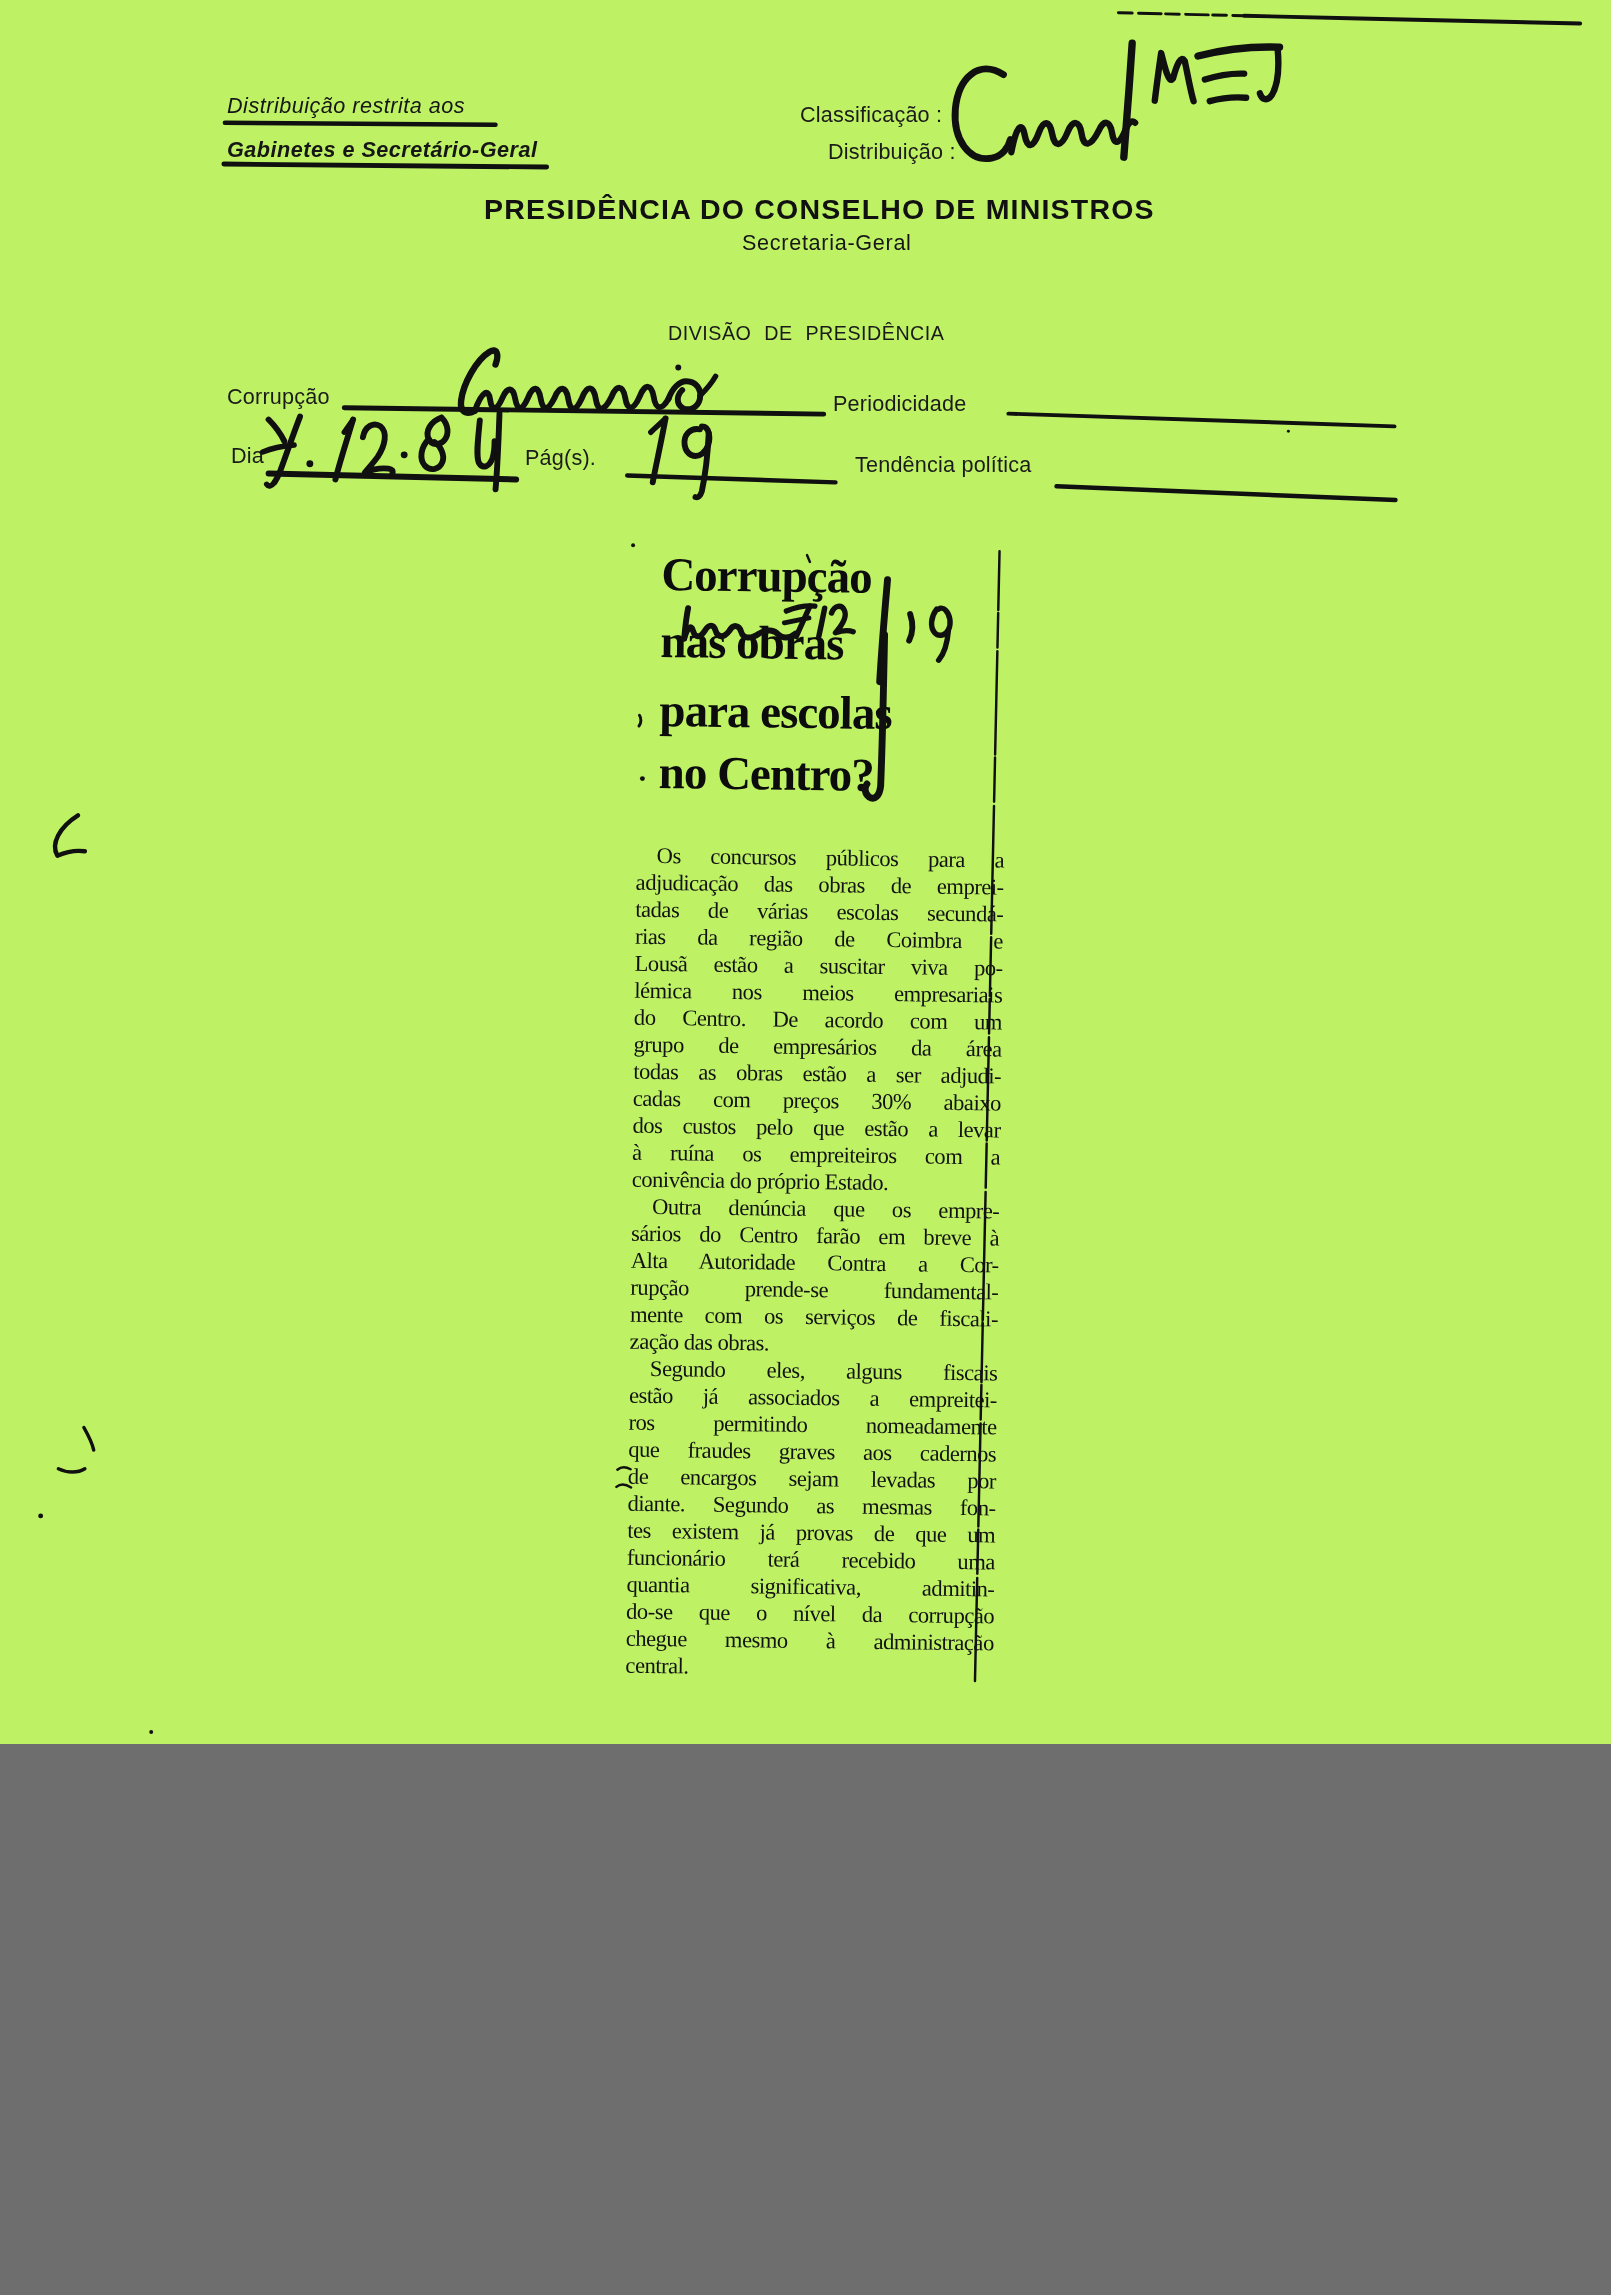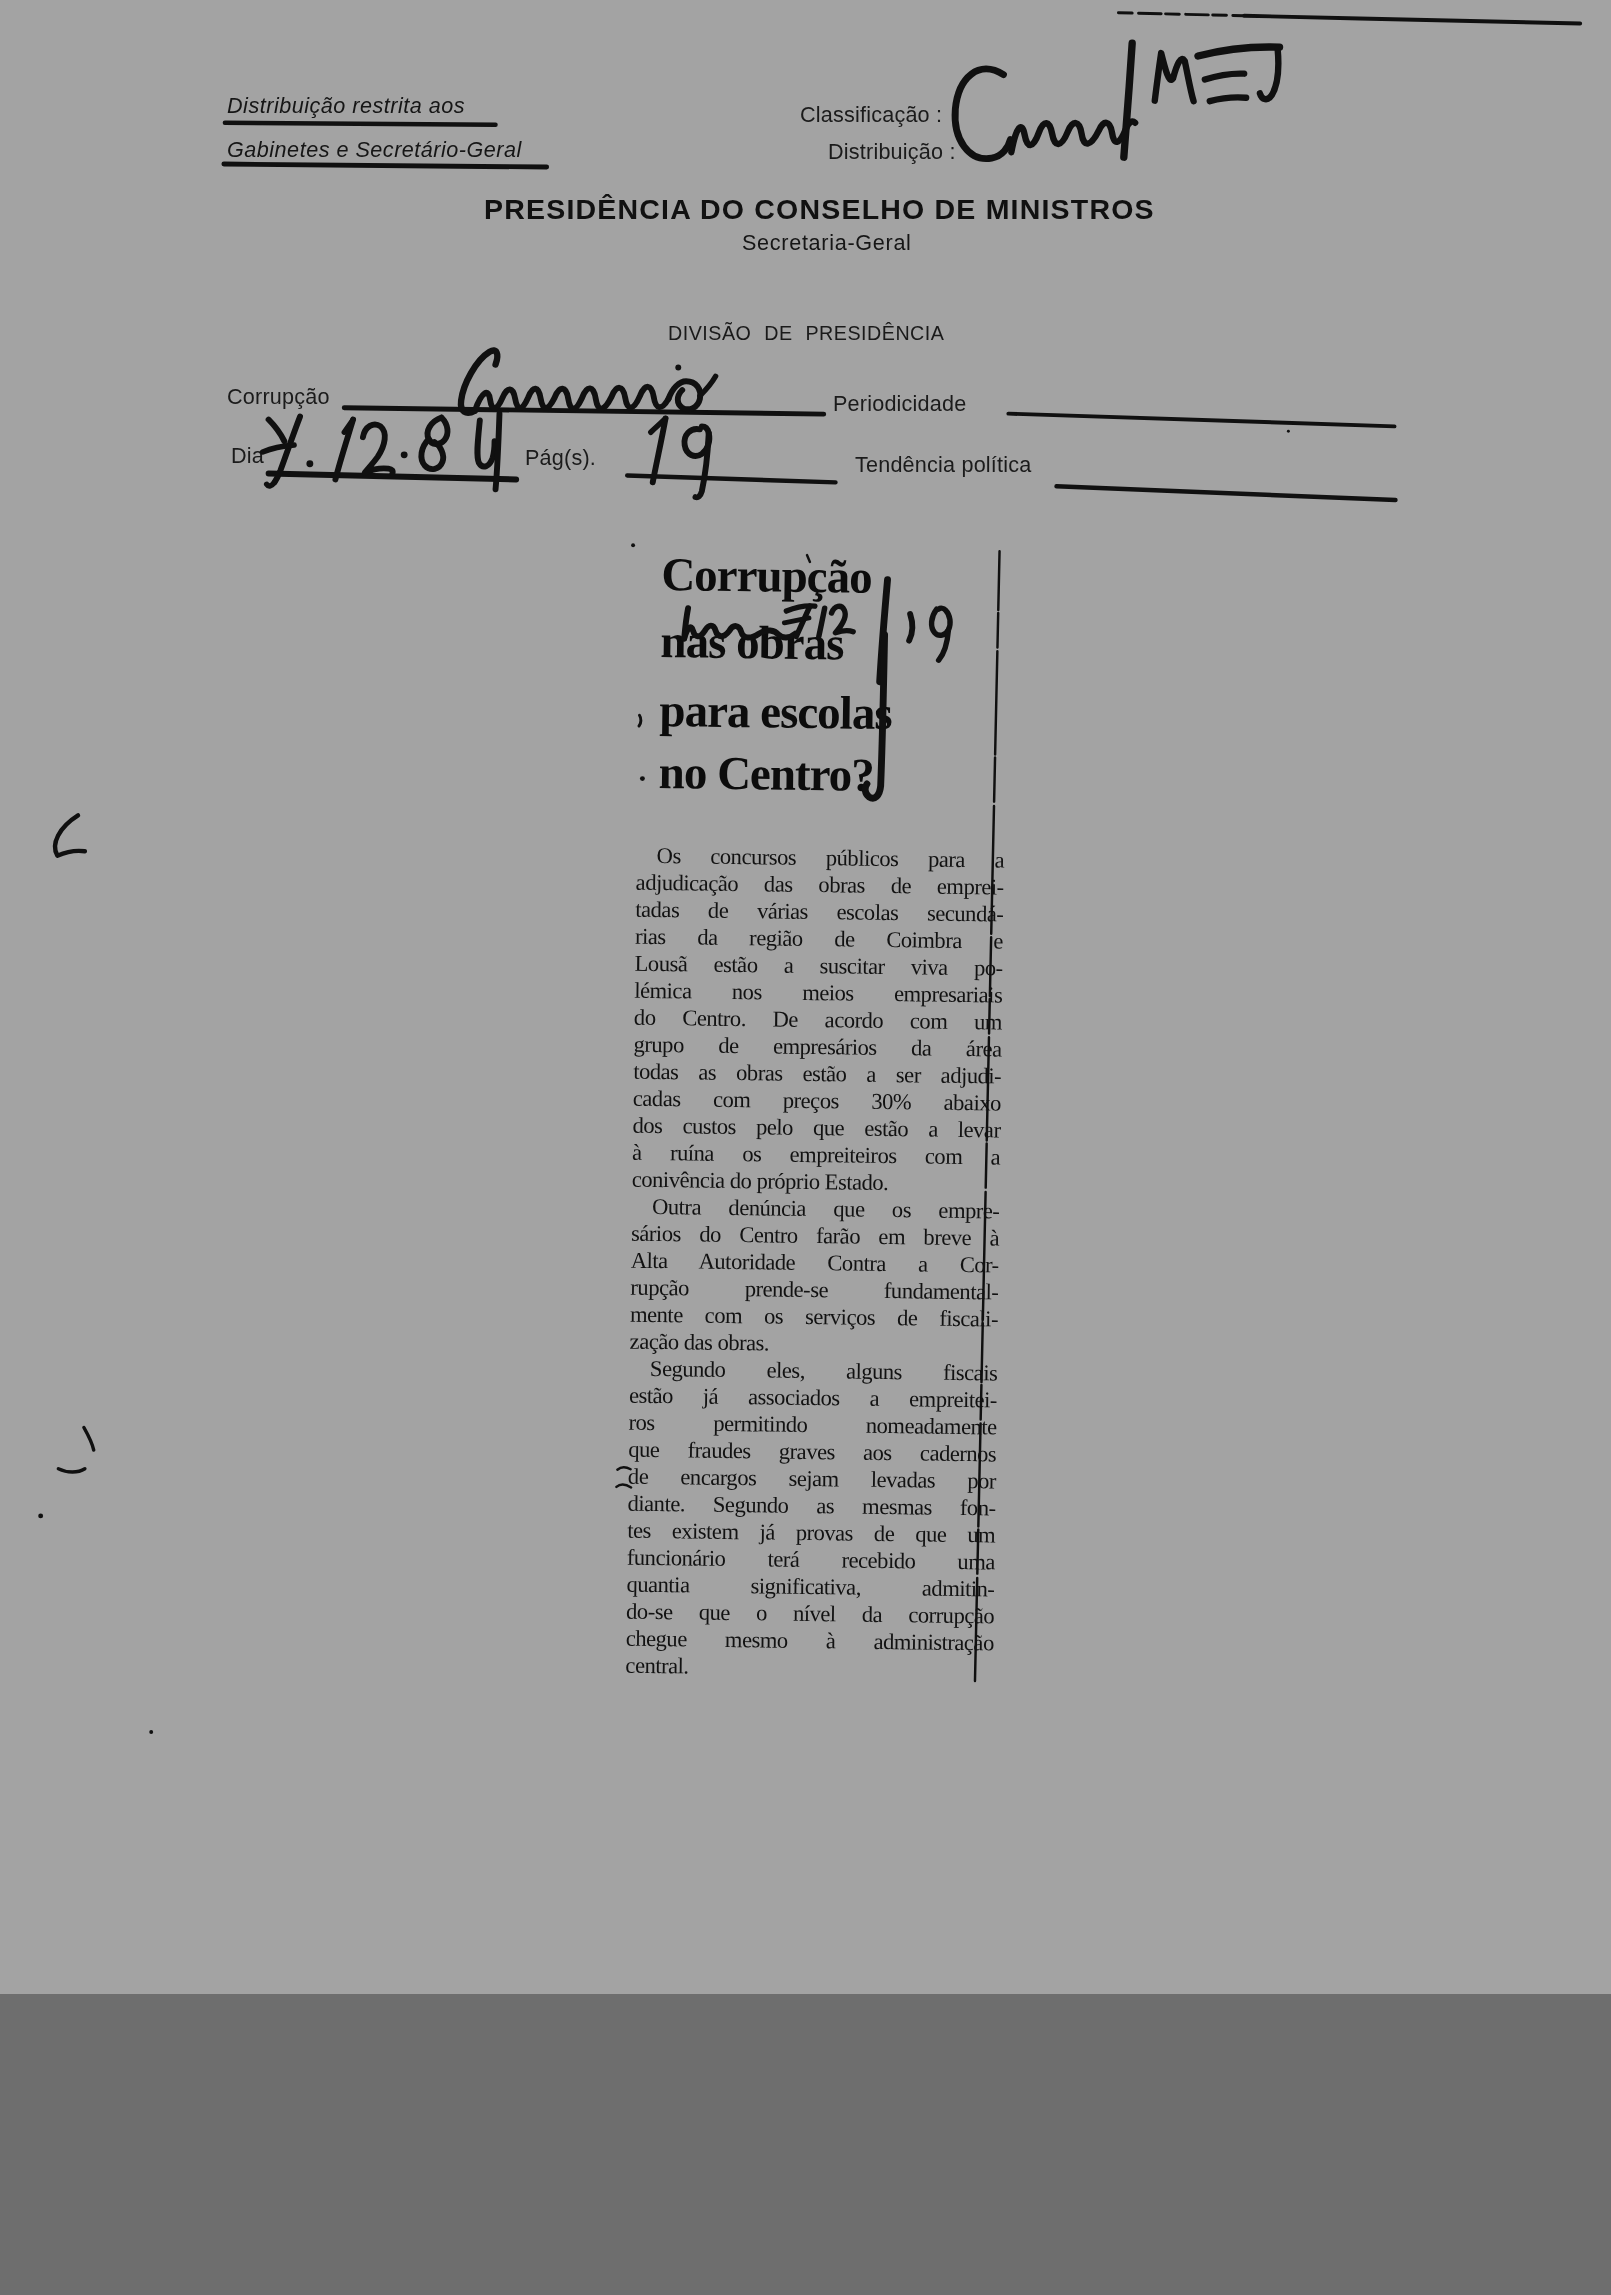--- a/index.html
+++ b/index.html
@@ -1,18 +1,18 @@
 <!DOCTYPE html>
 <html style="font-size:7.9px"><head>
 <meta charset="utf-8">
 <style>
   html,body { margin:0; padding:0; background:#6e6e6e; }
   #page {
-    position:relative; width:1612px; height:1994px;
-    background:#a3a3a3; overflow:hidden;
+    position:relative; width:1612px; height:1744px;
+    background:#bef264; overflow:hidden;
     font-family:"Liberation Sans", sans-serif; color:#141414;
   }
   .abs { position:absolute; }
   
   #ink { position:absolute; left:0; top:0; width:1612px; height:2295px; pointer-events:none; z-index:6; }
   #ink path { fill:none; stroke:#101010; stroke-linecap:round; stroke-linejoin:round; }
   #ink circle, #ink ellipse { fill:#101010; }
   
   .note { font-style:italic; font-size:21.6px; letter-spacing:0.5px; color:#161616; }
   .flabel { font-size:21.6px; color:#1b1b1b; letter-spacing:0.2px; }
@@ -30,21 +30,21 @@
         color:#121212; text-align:justify; text-align-last:justify; white-space:nowrap; }
   .bl.last { text-align-last:left; }
   .bl.ind { text-indent:20.6px; }
 </style>
 </head>
 <body>
 
 <div id="page">
 
   <div class="abs note" style="left:227px; top:93px;">Distribuição restrita aos</div>
-  <div class="abs note" style="left:227px; top:137px;">Gabinetes e Secretário-Geral</div>
+  <div class="abs note" style="left:227px; top:137px;font-weight:bold;">Gabinetes e Secretário-Geral</div>
 
   <div class="abs flabel" style="left:800px; top:102px;">Classificação :</div>
   <div class="abs flabel" style="left:800px; top:139px;margin-left:28px;">Distribuição :</div>
 
   <div class="abs lh-title" style="left:484px; top:193px;">PRESIDÊNCIA DO CONSELHO DE MINISTROS</div>
   <div class="abs lh-sub" style="left:718px; top:230px;">Secretaria-Geral</div>
   <div class="abs lh-div" style="left:668px; top:322px;">DIVISÃO DE PRESIDÊNCIA</div>
 
   <div class="abs flabel" style="left:227px; top:384px;">Corrupção</div>
   <div class="abs flabel" style="left:833px; top:391px;">Periodicidade</div>

